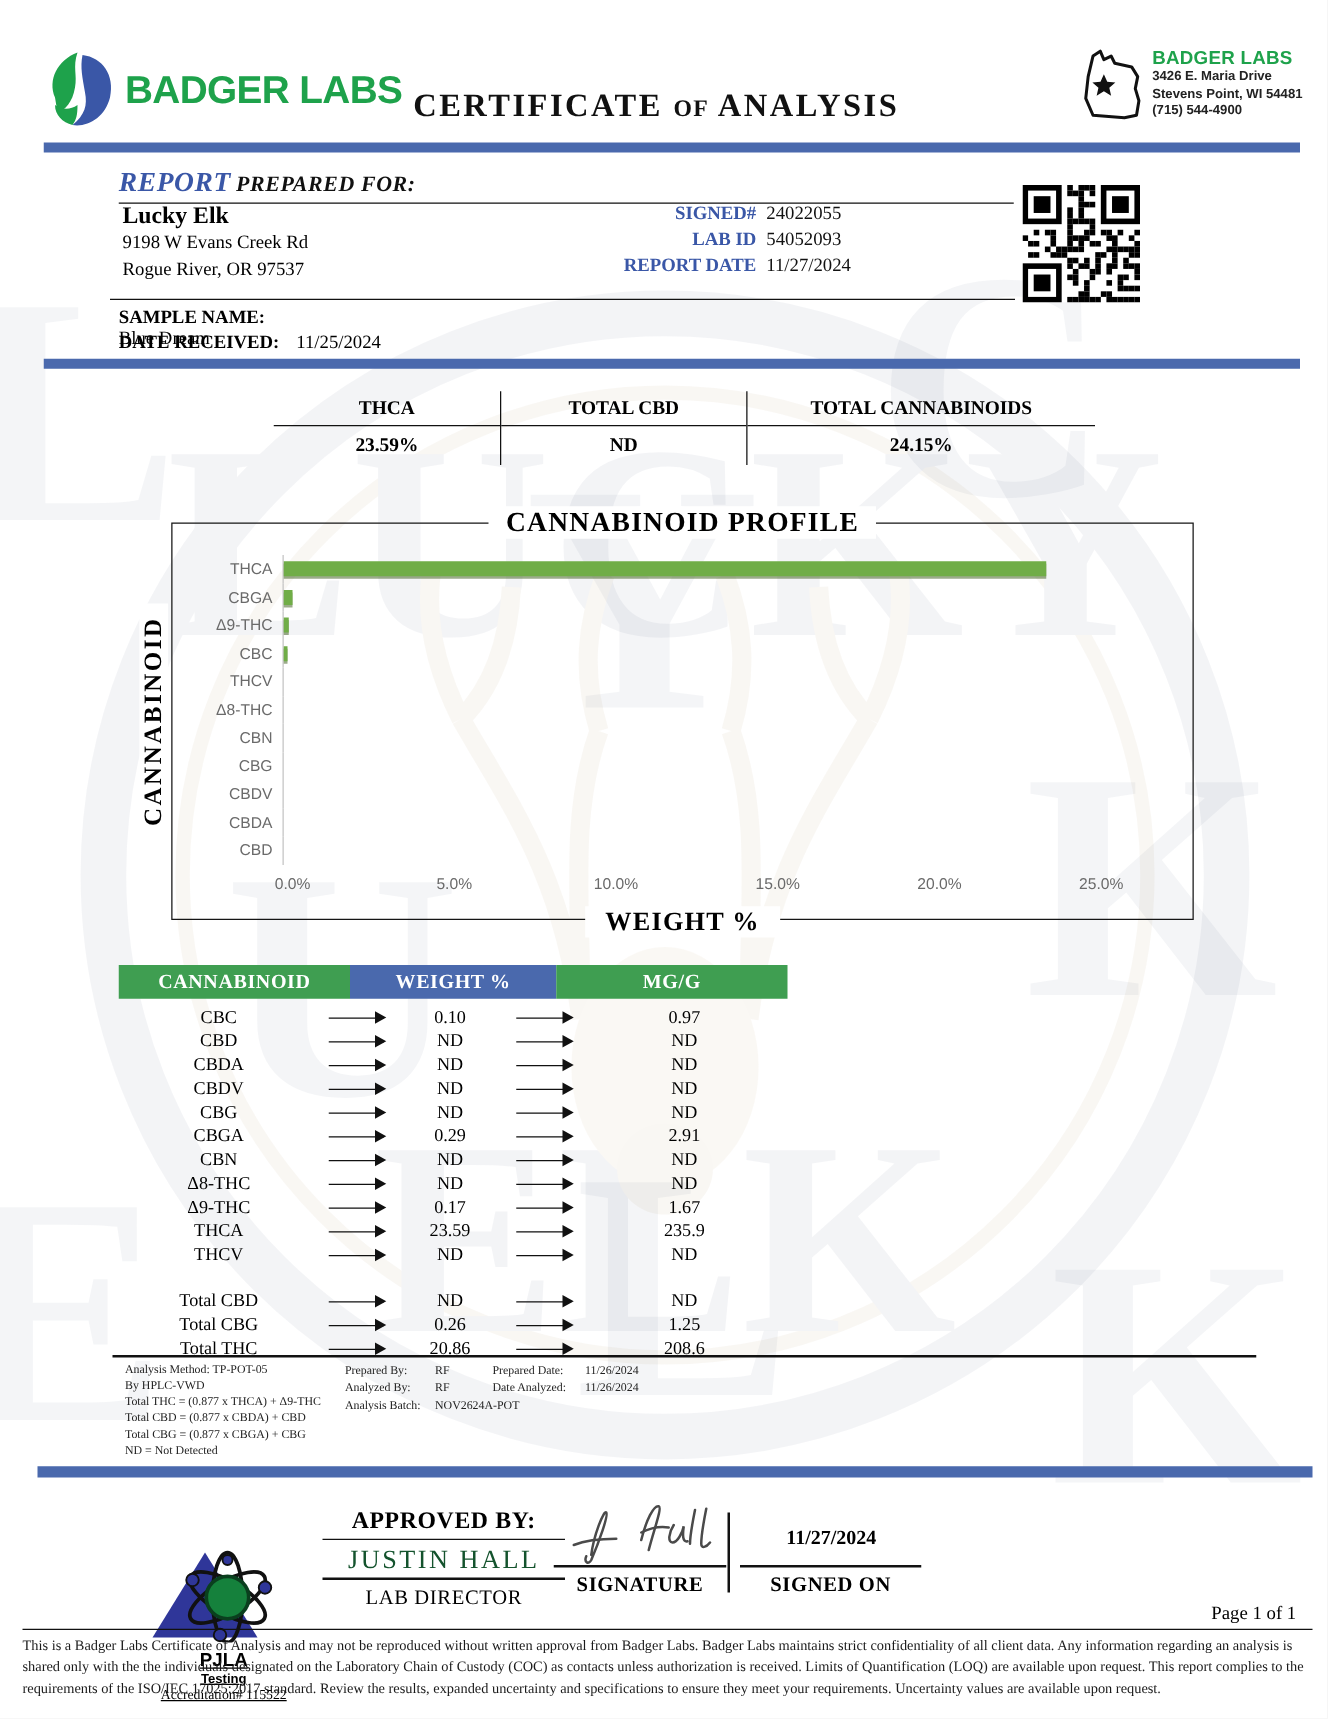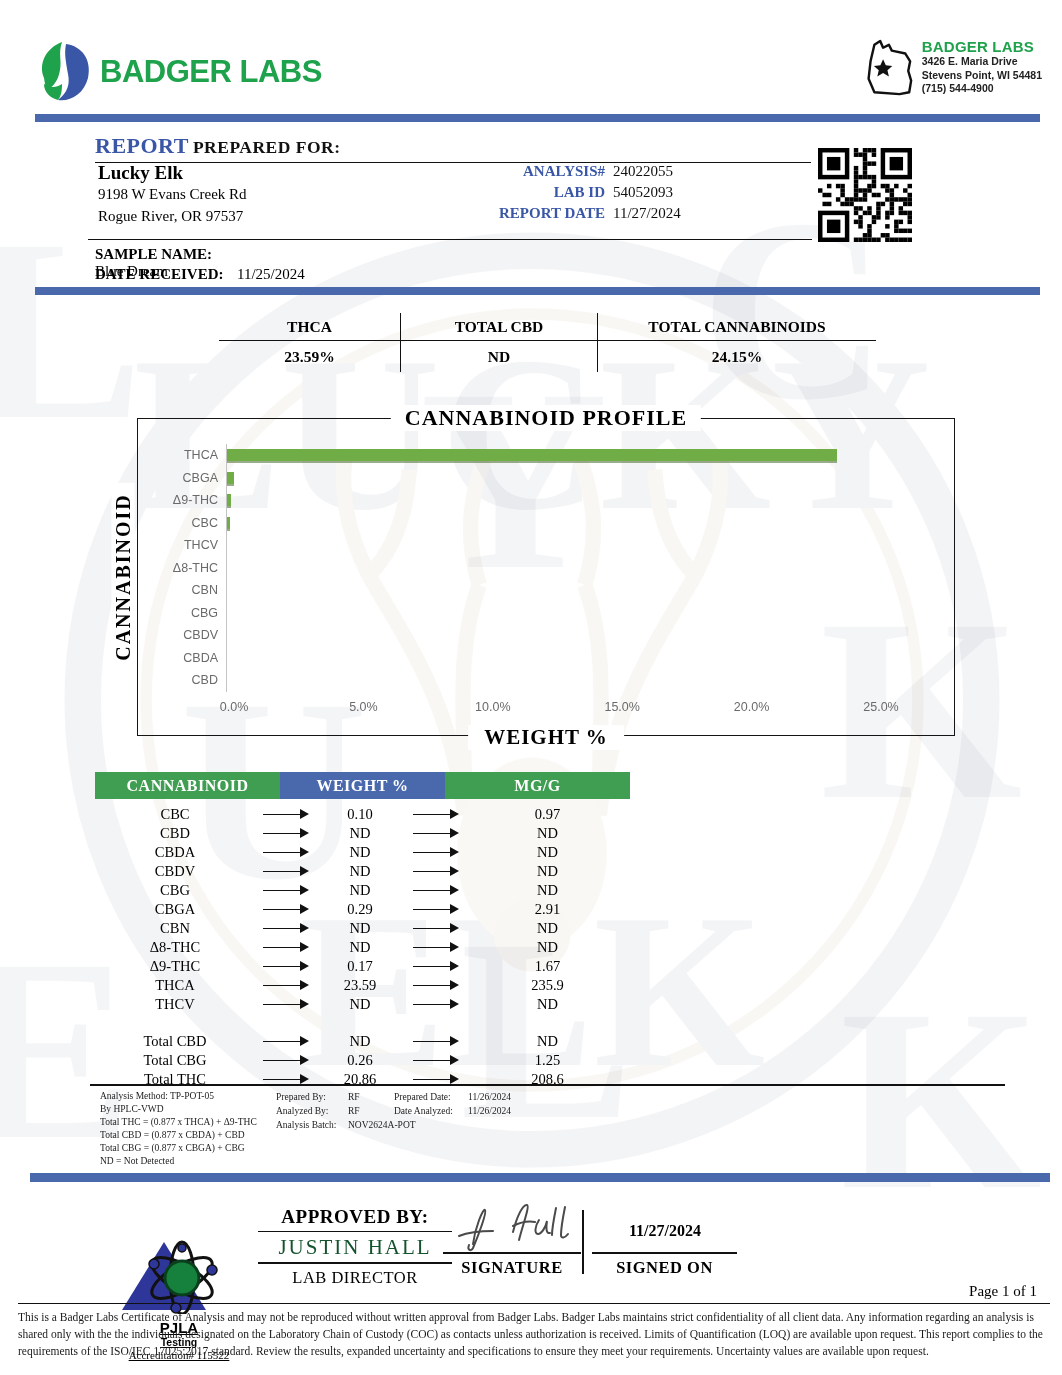--- a/index.html
+++ b/index.html
@@ -18,21 +18,21 @@
   .lab-block { position:absolute; right:20px; top:38px; display:flex; gap:7px; align-items:flex-start; }
   .lab-block .txt { font-family:"Liberation Sans",sans-serif; }
   .lab-name { color:#1ea24b; font-weight:bold; font-size:15px; letter-spacing:0.2px; }
   .lab-line { font-weight:bold; font-size:10.5px; color:#222; line-height:13.5px; }
   .bluebar { position:absolute; background:#4a69ad; }
   .bar1 { left:35px; right:22px; top:114px; height:8px; }
   .bar2 { left:35px; right:22px; top:287px; height:8px; }
   .bar3 { left:30px; right:12px; top:1173px; height:9px; }
 
   
-  .report-head { position:absolute; left:95px; top:133px; width:716px; border-bottom:1.6px solid #111; padding-bottom:3px; }
+  .report-head { position:absolute; left:95px; top:133px; width:716px; border-bottom:1.6px solid #111; padding-bottom:3px;font-style:italic; }
   .report-word { color:#3a57a7; font-weight:bold; font-size:22px; letter-spacing:0.5px; }
   .prepared-word { color:#111; font-weight:bold; font-size:17.5px; letter-spacing:0.5px; }
   .client-name { position:absolute; left:98px; top:162px; font-weight:bold; font-size:19px; }
   .client-a1 { position:absolute; left:98px; top:186px; font-size:15px; }
   .client-a2 { position:absolute; left:98px; top:208px; font-size:15px; }
   .meta { position:absolute; left:420px; top:163px; width:295px; }
   .meta-row { display:flex; justify-content:flex-end; align-items:baseline; height:21px; }
   .meta-label { font-weight:bold; color:#3a57a7; font-size:15px; }
   .meta-value { width:102px; margin-left:8px; font-size:15px; color:#111; }
   .qr { position:absolute; left:818px; top:148px; width:94px; height:94px; }
@@ -130,20 +130,25 @@
       <span class="wm-letter" style="left: 840px; top: 950px; font-size: 260px;">K</span>
     </div>
 
   <svg class="badger-icon" width="58" height="64" viewBox="0 0 58 64">
     <path d="M8,38 C2,24 10,8 26,2 C22,14 26,20 24,30 C22,42 16,48 10,50 Z" fill="#1ea24b"></path>
     <path d="M30,4 C46,6 56,20 52,38 C48,54 34,62 22,60 C32,52 34,44 32,34 C30,22 28,14 30,4 Z" fill="#3a57a7"></path>
     <path d="M22,60 C14,58 8,52 8,44 C14,48 20,48 26,44 C26,52 25,56 22,60 Z" fill="#1ea24b"></path>
   </svg>
   <div class="logo-text">BADGER LABS</div>
 
+  <div class="coa-title">
+    <span>CERTIFICATE</span>
+    <span class="small-of" style="text-transform:uppercase;">of</span>
+    <span>ANALYSIS</span>
+  </div>
 
   <div class="lab-block">
     <svg width="58" height="62" viewBox="0 0 60 64">
       <path d="M14,24 L18,7 L24,3 L27,10 L33,7 L36,13 L50,16 L55,24 L53,34 L56,44 L54,56 L44,58 L18,56 L12,42 Z" fill="#fff" stroke="#111" stroke-width="2.5" stroke-linejoin="round"></path>
       <path d="M27,22 L29.8,28.2 L36.5,28.8 L31.5,33.2 L33,39.8 L27,36.2 L21,39.8 L22.5,33.2 L17.5,28.8 L24.2,28.2 Z" fill="#111"></path>
     </svg>
     <div class="txt">
       <div class="lab-name">BADGER LABS</div>
       <div class="lab-line">3426 E. Maria Drive</div>
       <div class="lab-line">Stevens Point, WI 54481</div>
@@ -157,21 +162,21 @@
     <span class="report-word">REPORT</span>
     <span class="prepared-word">PREPARED FOR:</span>
   </div>
 
   <div class="client-name">Lucky Elk</div>
   <div class="client-a1">9198 W Evans Creek Rd</div>
   <div class="client-a2">Rogue River, OR 97537</div>
 
   <div class="meta">
     <div class="meta-row">
-      <span class="meta-label">ANALYSIS#</span>
+      <span class="meta-label">SIGNED#</span>
       <span class="meta-value">24022055</span>
     </div>
     <div class="meta-row">
       <span class="meta-label">LAB ID</span>
       <span class="meta-value">54052093</span>
     </div>
     <div class="meta-row">
       <span class="meta-label">REPORT DATE</span>
       <span class="meta-value">11/27/2024</span>
     </div>

